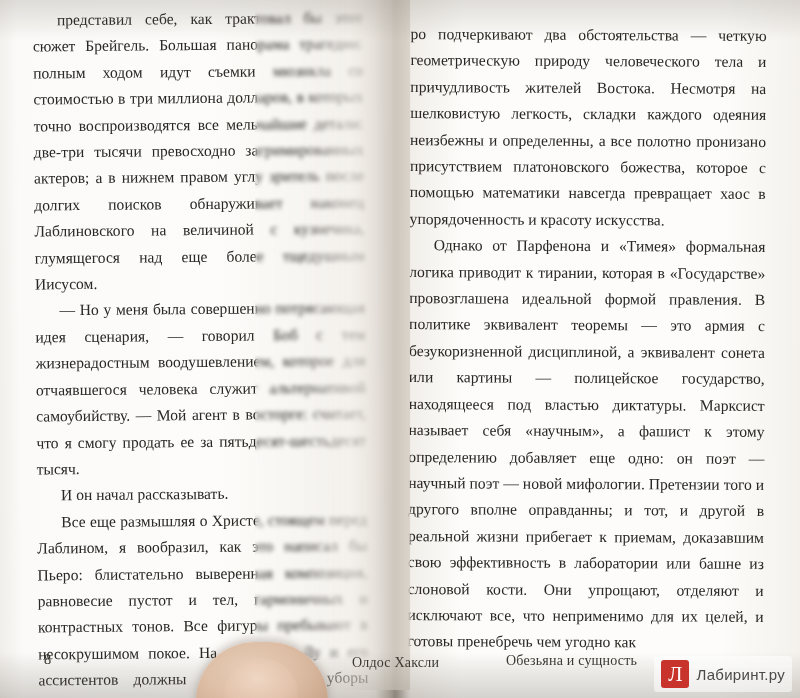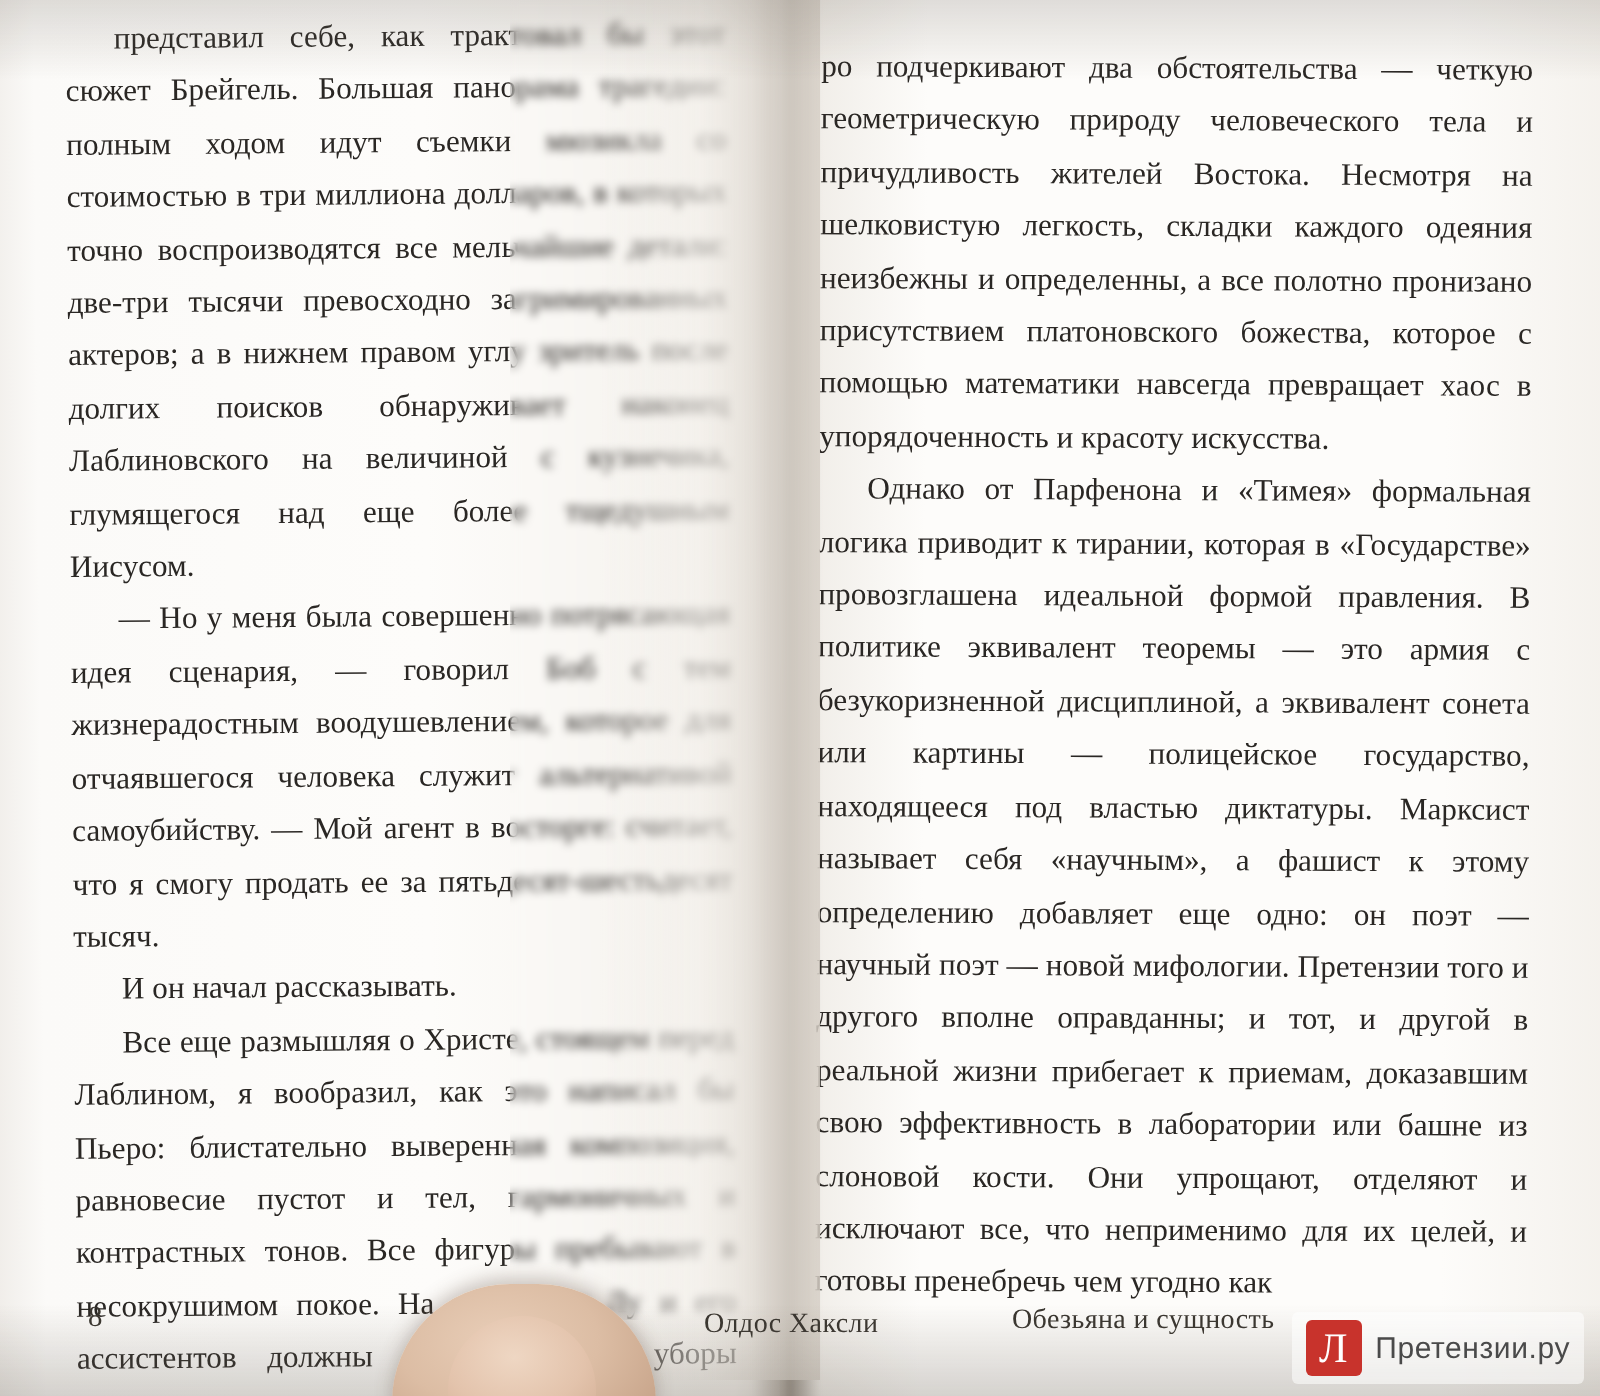--- a/index.html
+++ b/index.html
@@ -217,16 +217,16 @@
 
   <div id="top-shadow"></div>
   <div id="bottom-shadow"></div>
 
   <div id="thumb">
     <div id="thumb-nail"></div>
   </div>
 
   <div id="watermark">
     <div id="wm-badge">Л</div>
-    <div id="wm-text">Претензии.ру</div>
+    <div id="wm-text">Лабиринт.ру</div>
   </div>
 
 </div>
 
 </body></html>

